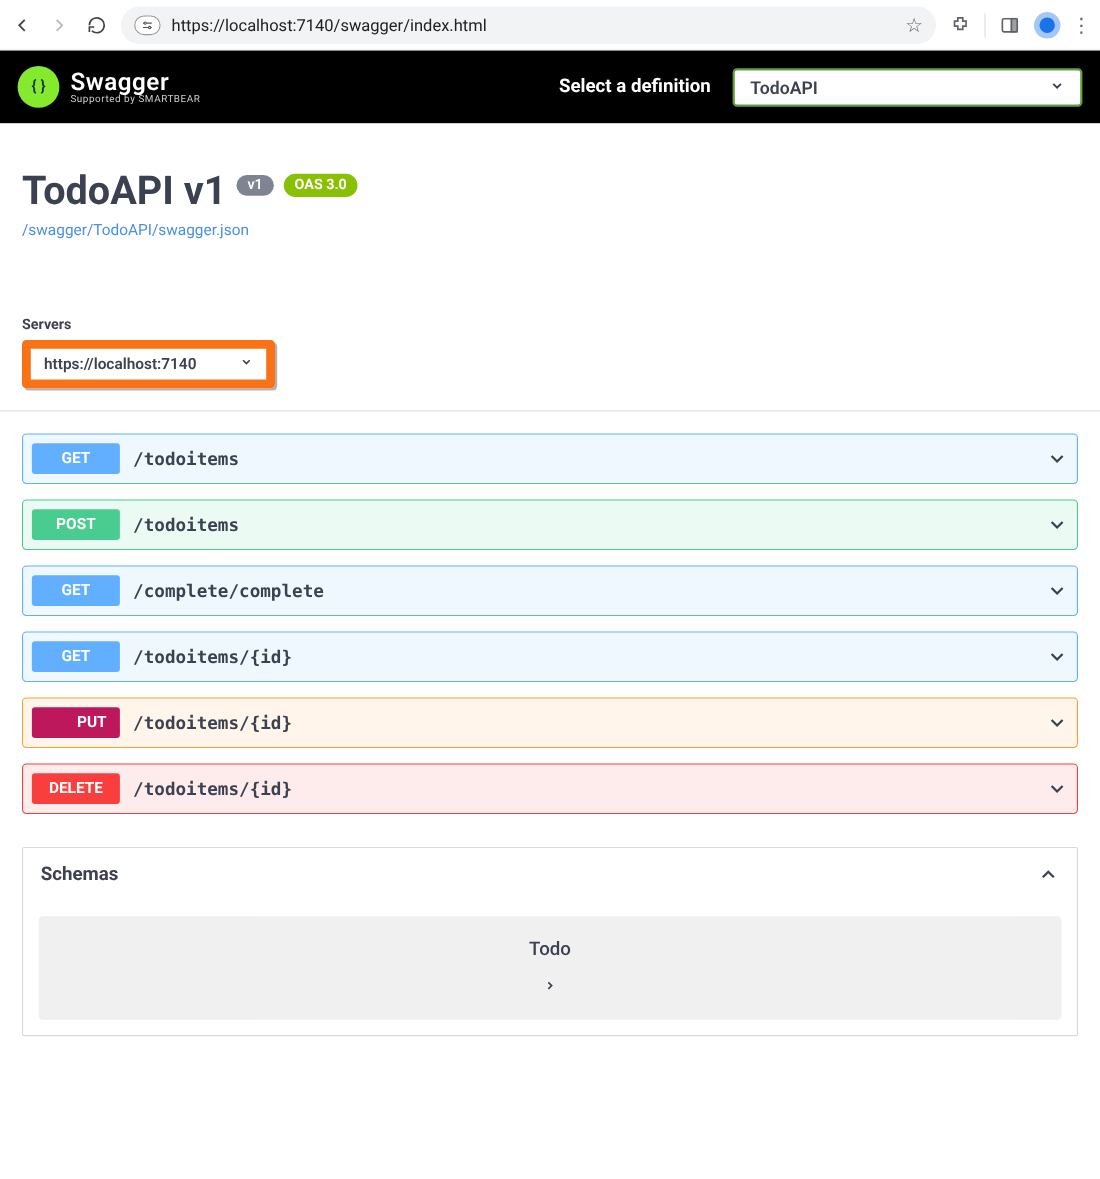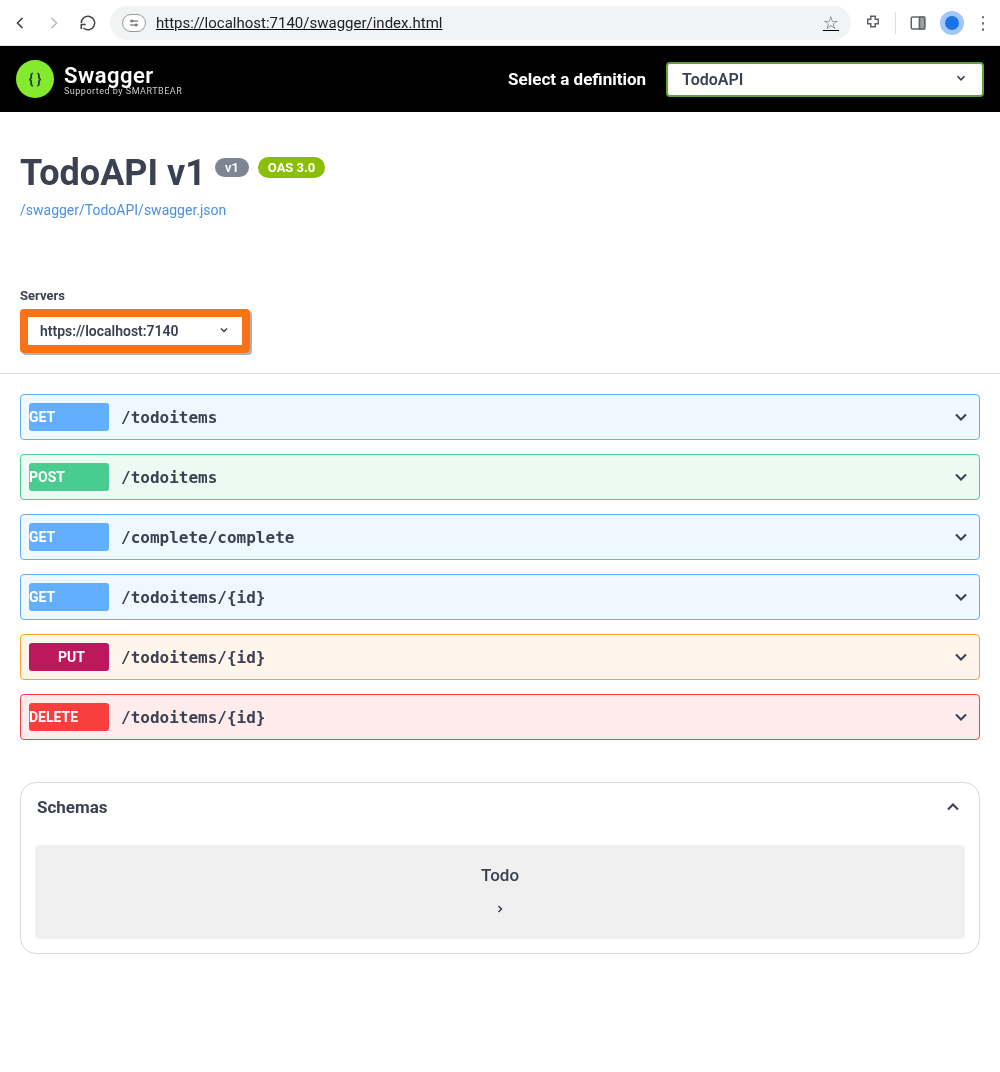--- a/index.html
+++ b/index.html
@@ -31,21 +31,20 @@
   .nav-icon.disabled { color: #bbb; }
   .url-bar {
     flex: 1;
     display: flex;
     align-items: center;
     background: #f1f3f4;
     border-radius: 20px;
     padding: 12px 12px;
     height: 34px;
     gap: 10px;
-    text-decoration: underline;
   }
   .permission-chip {
     width: 24px; height: 18px;
     border: 1px solid #999;
     border-radius: 9px;
     display: flex; align-items: center; justify-content: center;
     font-size: 10px;
     color: #555;
     background: #fff;
   }
@@ -196,21 +195,21 @@
   .opblock {
     border-radius: 4px;
     margin-bottom: 14px;
     display: flex;
     align-items: center;
     padding: 8px;
     cursor: pointer;
   }
   .opblock .method {
     min-width: 80px;
-    text-align: left;
+    text-align: center;
     border-radius: 3px;
     color: #fff;
     font-weight: 700;
     font-size: 14px;
     padding: 6px 0;
     margin-right: 12px;
   }
   .opblock .path {
     font-family: "SFMono-Regular", Consolas, monospace;
     font-size: 16px;
@@ -223,22 +222,22 @@
   .op-post { background: rgba(73,204,144,0.1); border: 1px solid #49cc90; }
   .op-post .method { background: #49cc90; }
   .op-put { background: rgba(252,161,48,0.1); border: 1px solid #fca130; }
   .op-put .method { background: #be185d; padding-left: 29px; }
   .op-delete { background: rgba(249,62,62,0.1); border: 1px solid #f93e3e; }
   .op-delete .method { background: #f93e3e; }
 
   
   .schemas {
     border: 1px solid rgba(59,65,81,0.2);
-    border-radius: 16px;
-    margin-top: 42px;
+    border-radius: 2px;
+    margin-top: 30px;
   }
   .schemas-header {
     display: flex;
     justify-content: space-between;
     align-items: center;
     padding: 14px 16px;
     cursor: pointer;
   }
   .schemas-title { font-size: 17px; font-weight: 700; color: #3b4151; }
   .schema-body {

